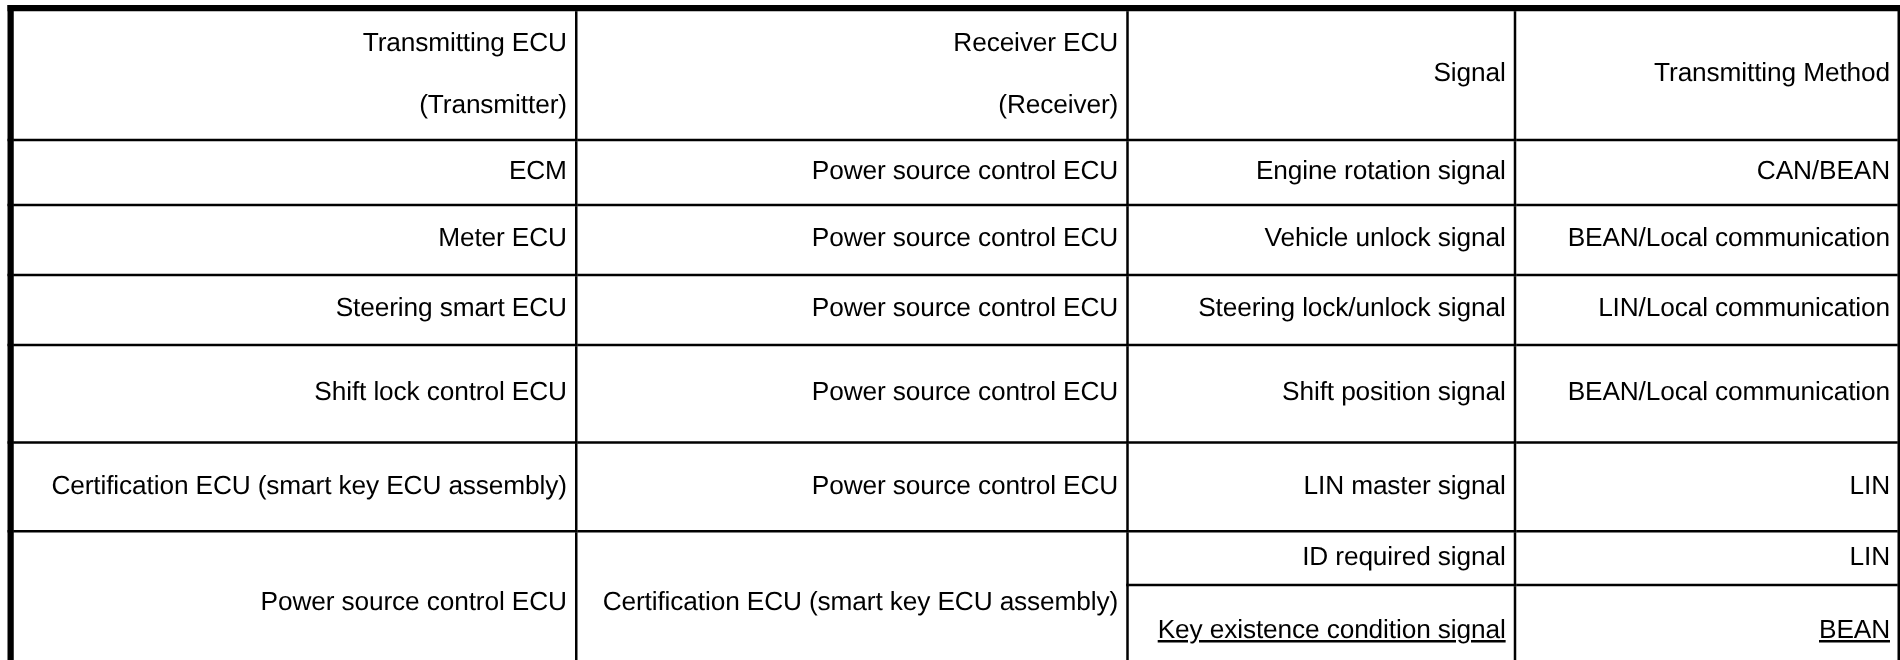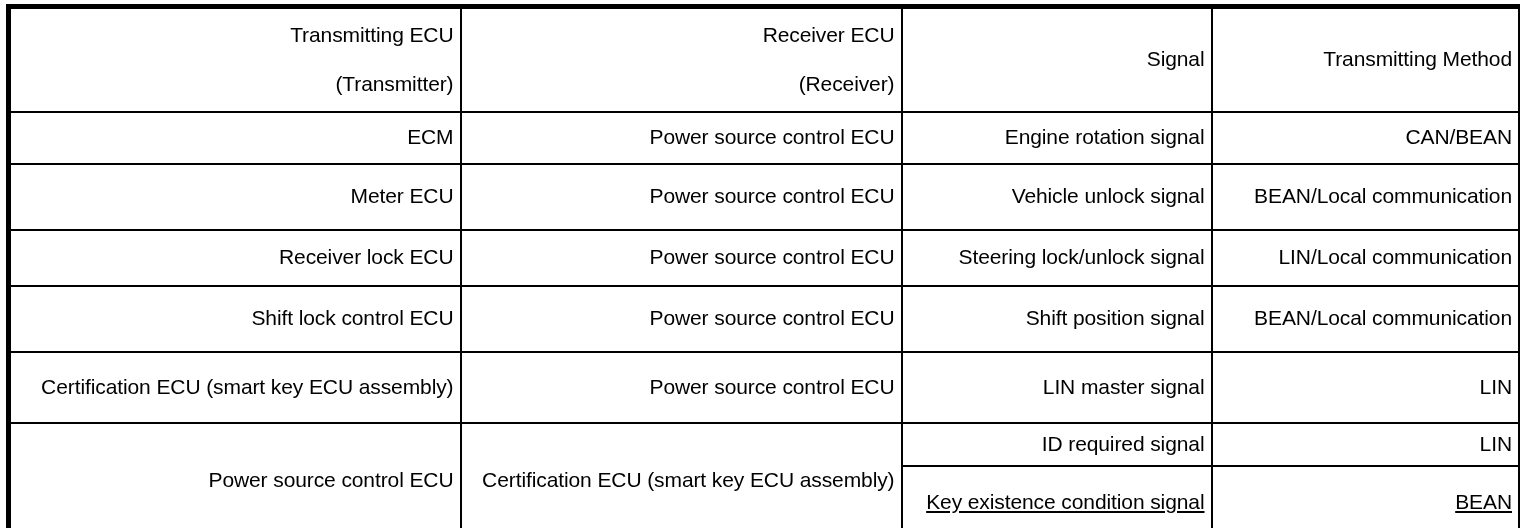--- a/index.html
+++ b/index.html
@@ -63,23 +63,23 @@
   .hdr-two-line .hl1 {
     display: block;
     margin-bottom: 24px;
   }
   .hdr-two-line .hl2 {
     display: block;
   }
 
   
   tr.r1 { height: 52px; }
-  tr.r2 { height: 66px; }
+  tr.r2 { height: 56px; }
   tr.r3 { height: 56px; }
-  tr.r4 { height: 66px; }
+  tr.r4 { height: 78px; }
   tr.r5 { height: 71px; }
   tr.r6 { height: 43px; }
   tr.r7 { height: 75px; }
 
   
   .va-top { vertical-align: top; }
   .va-mid { vertical-align: middle; }
 
   .pt-top { padding-top: 5px; }
 
@@ -124,21 +124,21 @@
       </tr>
 
       <tr class="r2">
         <td class="va-mid">Meter ECU</td>
         <td class="va-mid">Power source control ECU</td>
         <td class="va-mid">Vehicle unlock signal</td>
         <td class="va-top pt-top">BEAN/Local communication</td>
       </tr>
 
       <tr class="r3">
-        <td class="va-mid">Receiver lock ECU</td>
+        <td class="va-mid">Steering smart ECU</td>
         <td class="va-mid">Power source control ECU</td>
         <td class="va-mid">Steering lock/unlock signal</td>
         <td class="va-mid">LIN/Local communication</td>
       </tr>
 
       <tr class="r4">
         <td class="va-mid">Shift lock control ECU</td>
         <td class="va-mid">Power source control ECU</td>
         <td class="va-mid">Shift position signal</td>
         <td class="va-top pt-top">BEAN/Local communication</td>

